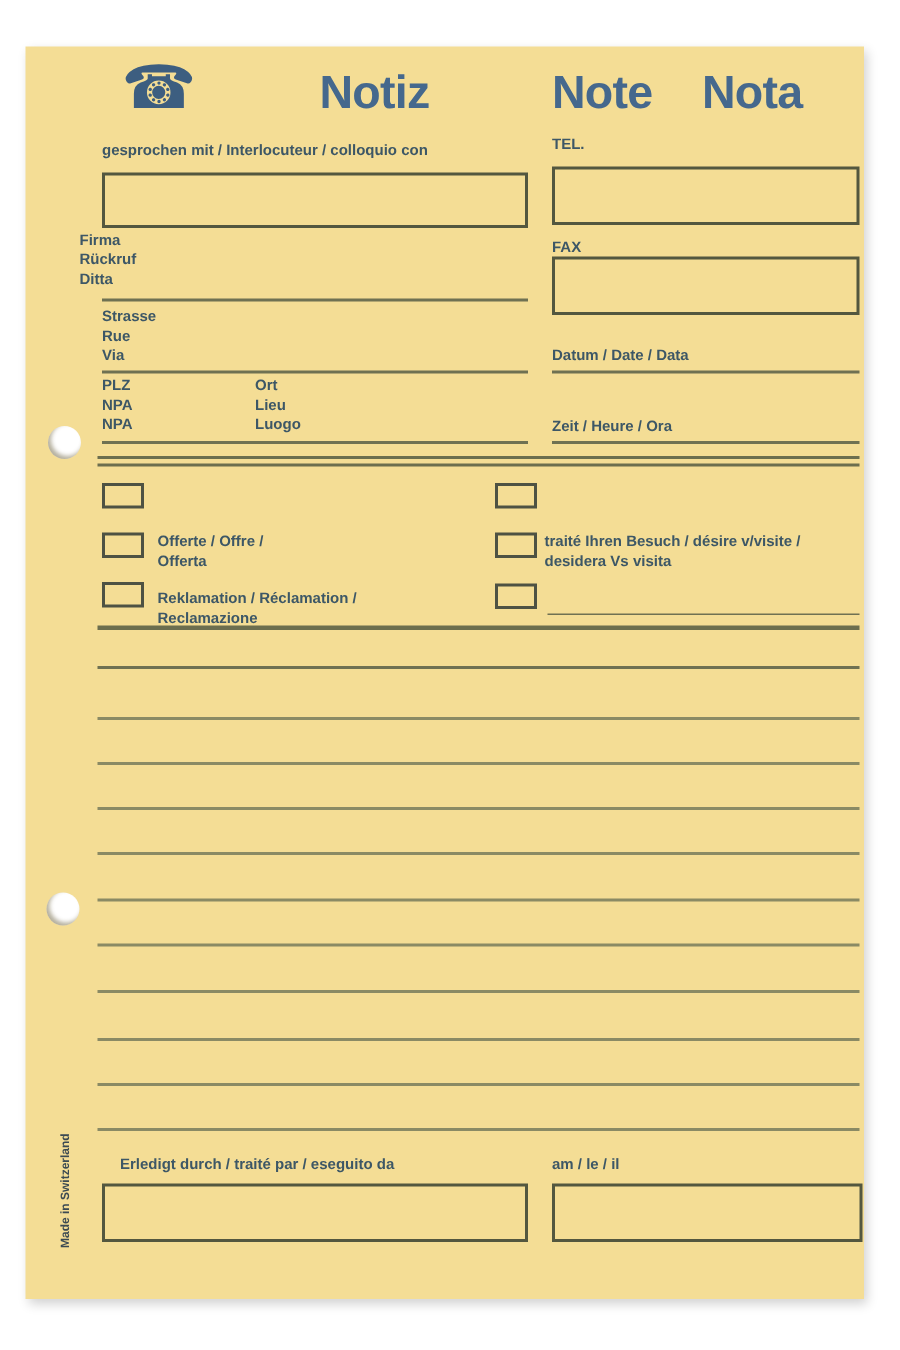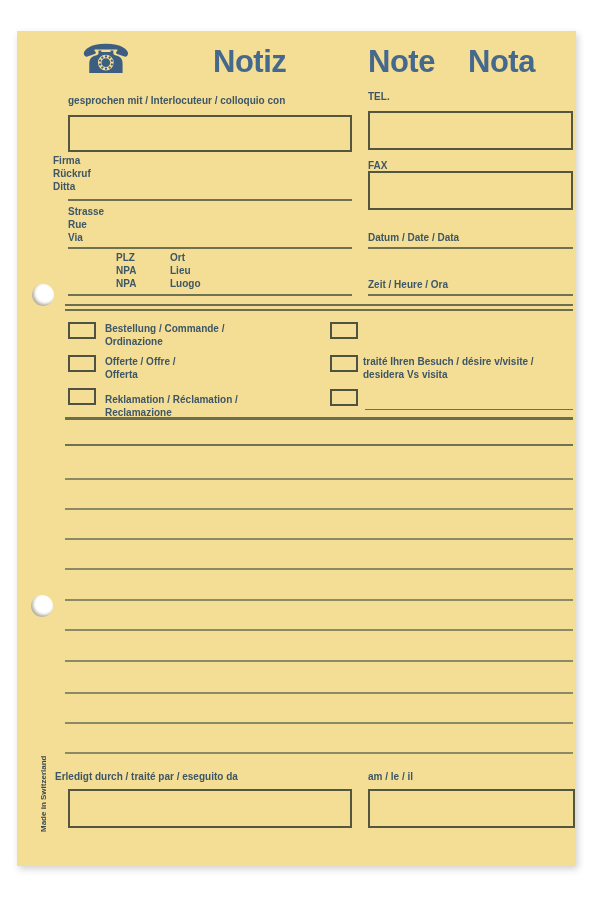--- a/index.html
+++ b/index.html
@@ -81,44 +81,40 @@
 
   <div class="lbl stack" style="left:51px;top:174px;">
     <div>Strasse</div>
     <div>Rue</div>
     <div>Via</div>
   </div>
   <div class="fline" style="left:51px;top:216px;width:284px;"></div>
   <span class="lbl" style="left:351px;top:201px;text-align:right;">Datum / Date / Data</span>
   <div class="fline" style="left:351px;top:216px;width:205px;"></div>
 
-  <div class="lbl stack" style="left:51px;top:220px;margin-left:48px;">
+  <div class="lbl stack" style="left:51px;top:220px;">
     <div>PLZ</div>
     <div>NPA</div>
     <div>NPA</div>
   </div>
   <div class="lbl stack" style="left:153px;top:220px;">
     <div>Ort</div>
     <div>Lieu</div>
     <div>Luogo</div>
   </div>
   <div class="fline" style="left:51px;top:263px;width:284px;"></div>
   <span class="lbl" style="left:351px;top:248px;">Zeit / Heure / Ora</span>
   <div class="fline" style="left:351px;top:263px;width:205px;"></div>
 
   <div class="drule" style="left:48px;top:273px;width:508px;"></div>
 
   <div class="hole" style="left:15px;top:253px;"></div>
   <div class="hole" style="left:14px;top:564px;"></div>
 
   <div class="cb" style="left:51px;top:291px;"></div>
-  <div class="lbl stack" style="left:88px;top:291px;">
-    <div>Bestellung / Commande /</div>
-    <div>Ordinazione</div>
-  </div>
   <div class="cb" style="left:51px;top:324px;"></div>
   <div class="lbl stack" style="left:88px;top:324px;">
     <div>Offerte / Offre /</div>
     <div>Offerta</div>
   </div>
   <div class="cb" style="left:51px;top:357px;"></div>
   <div class="lbl stack" style="left:88px;top:362px;">
     <div>Reklamation / Réclamation /</div>
     <div>Reclamazione</div>
   </div>
@@ -142,20 +138,20 @@
     <div class="rline" style="left:48px;top:507px;width:508px;"></div>
     <div class="rline" style="left:48px;top:537px;width:508px;"></div>
     <div class="rline" style="left:48px;top:568px;width:508px;"></div>
     <div class="rline" style="left:48px;top:598px;width:508px;"></div>
     <div class="rline" style="left:48px;top:629px;width:508px;"></div>
     <div class="rline" style="left:48px;top:661px;width:508px;"></div>
     <div class="rline" style="left:48px;top:691px;width:508px;"></div>
     <div class="rline" style="left:48px;top:721px;width:508px;"></div>
   </div>
 
-  <span class="lbl" style="left:38px;top:740px;">Erledigt durch / traité par / eseguito da</span>
+  <span class="lbl" style="left:63px;top:740px;">Erledigt durch / traité par / eseguito da</span>
   <div class="inbox" style="left:51px;top:758px;width:280px;height:35px;"></div>
   <span class="lbl" style="left:351px;top:740px;">am / le / il</span>
   <div class="inbox" style="left:351px;top:758px;width:203px;height:35px;"></div>
 
   <div class="madein">Made in Switzerland</div>
 
 </div>
 
 </body></html>

